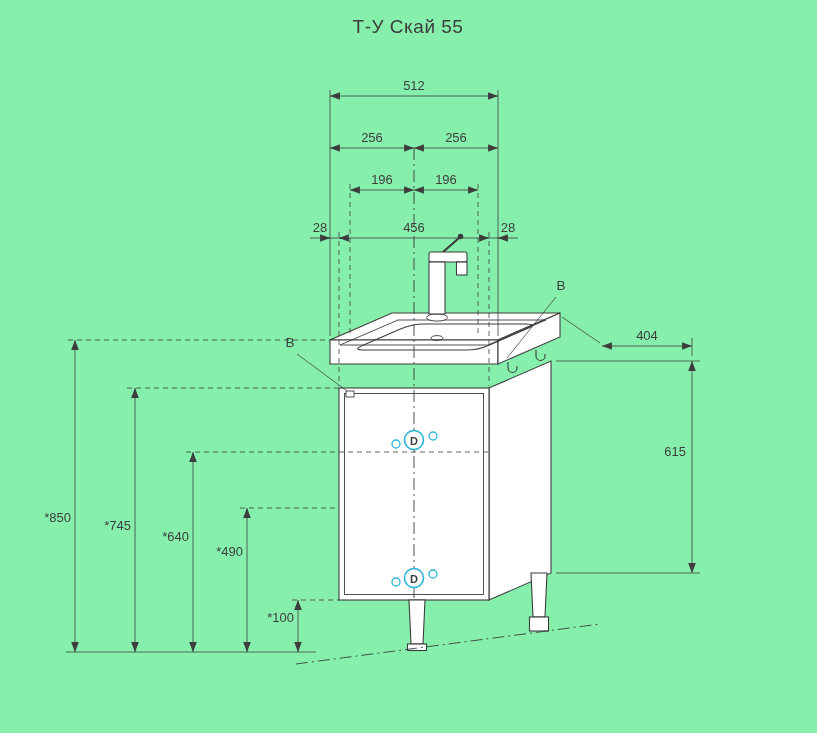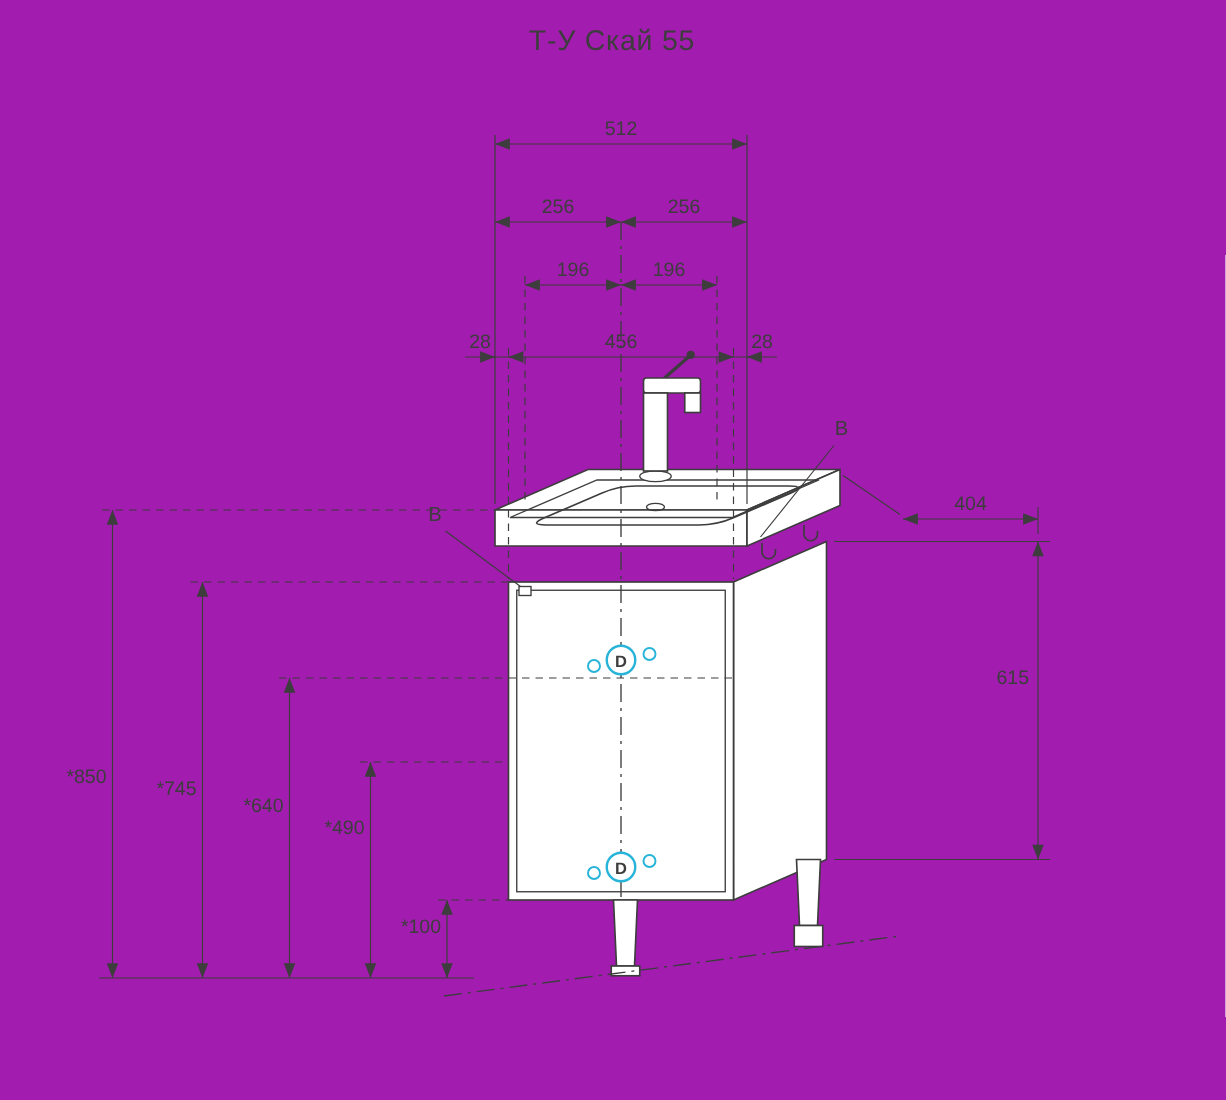--- a/index.html
+++ b/index.html
@@ -1,19 +1,19 @@
 <!DOCTYPE html>
 <html><head>
 <meta charset="utf-8">
 <style>
   html,body{margin:0;padding:0;background:#ffffff;}
   .stage{
     position:relative;
     width:817px;height:733px;
-    background:#a21caf;
+    background:#86efac;
     font-family:"Liberation Sans","DejaVu Sans",sans-serif;
     overflow:hidden;
   }
   svg{display:block;}
   text{
     font-family:"Liberation Sans","DejaVu Sans",sans-serif;
     font-size:13px;
     fill:#3d3d3d;
   }
   text.title{font-size:19px;letter-spacing:0.5px;}

